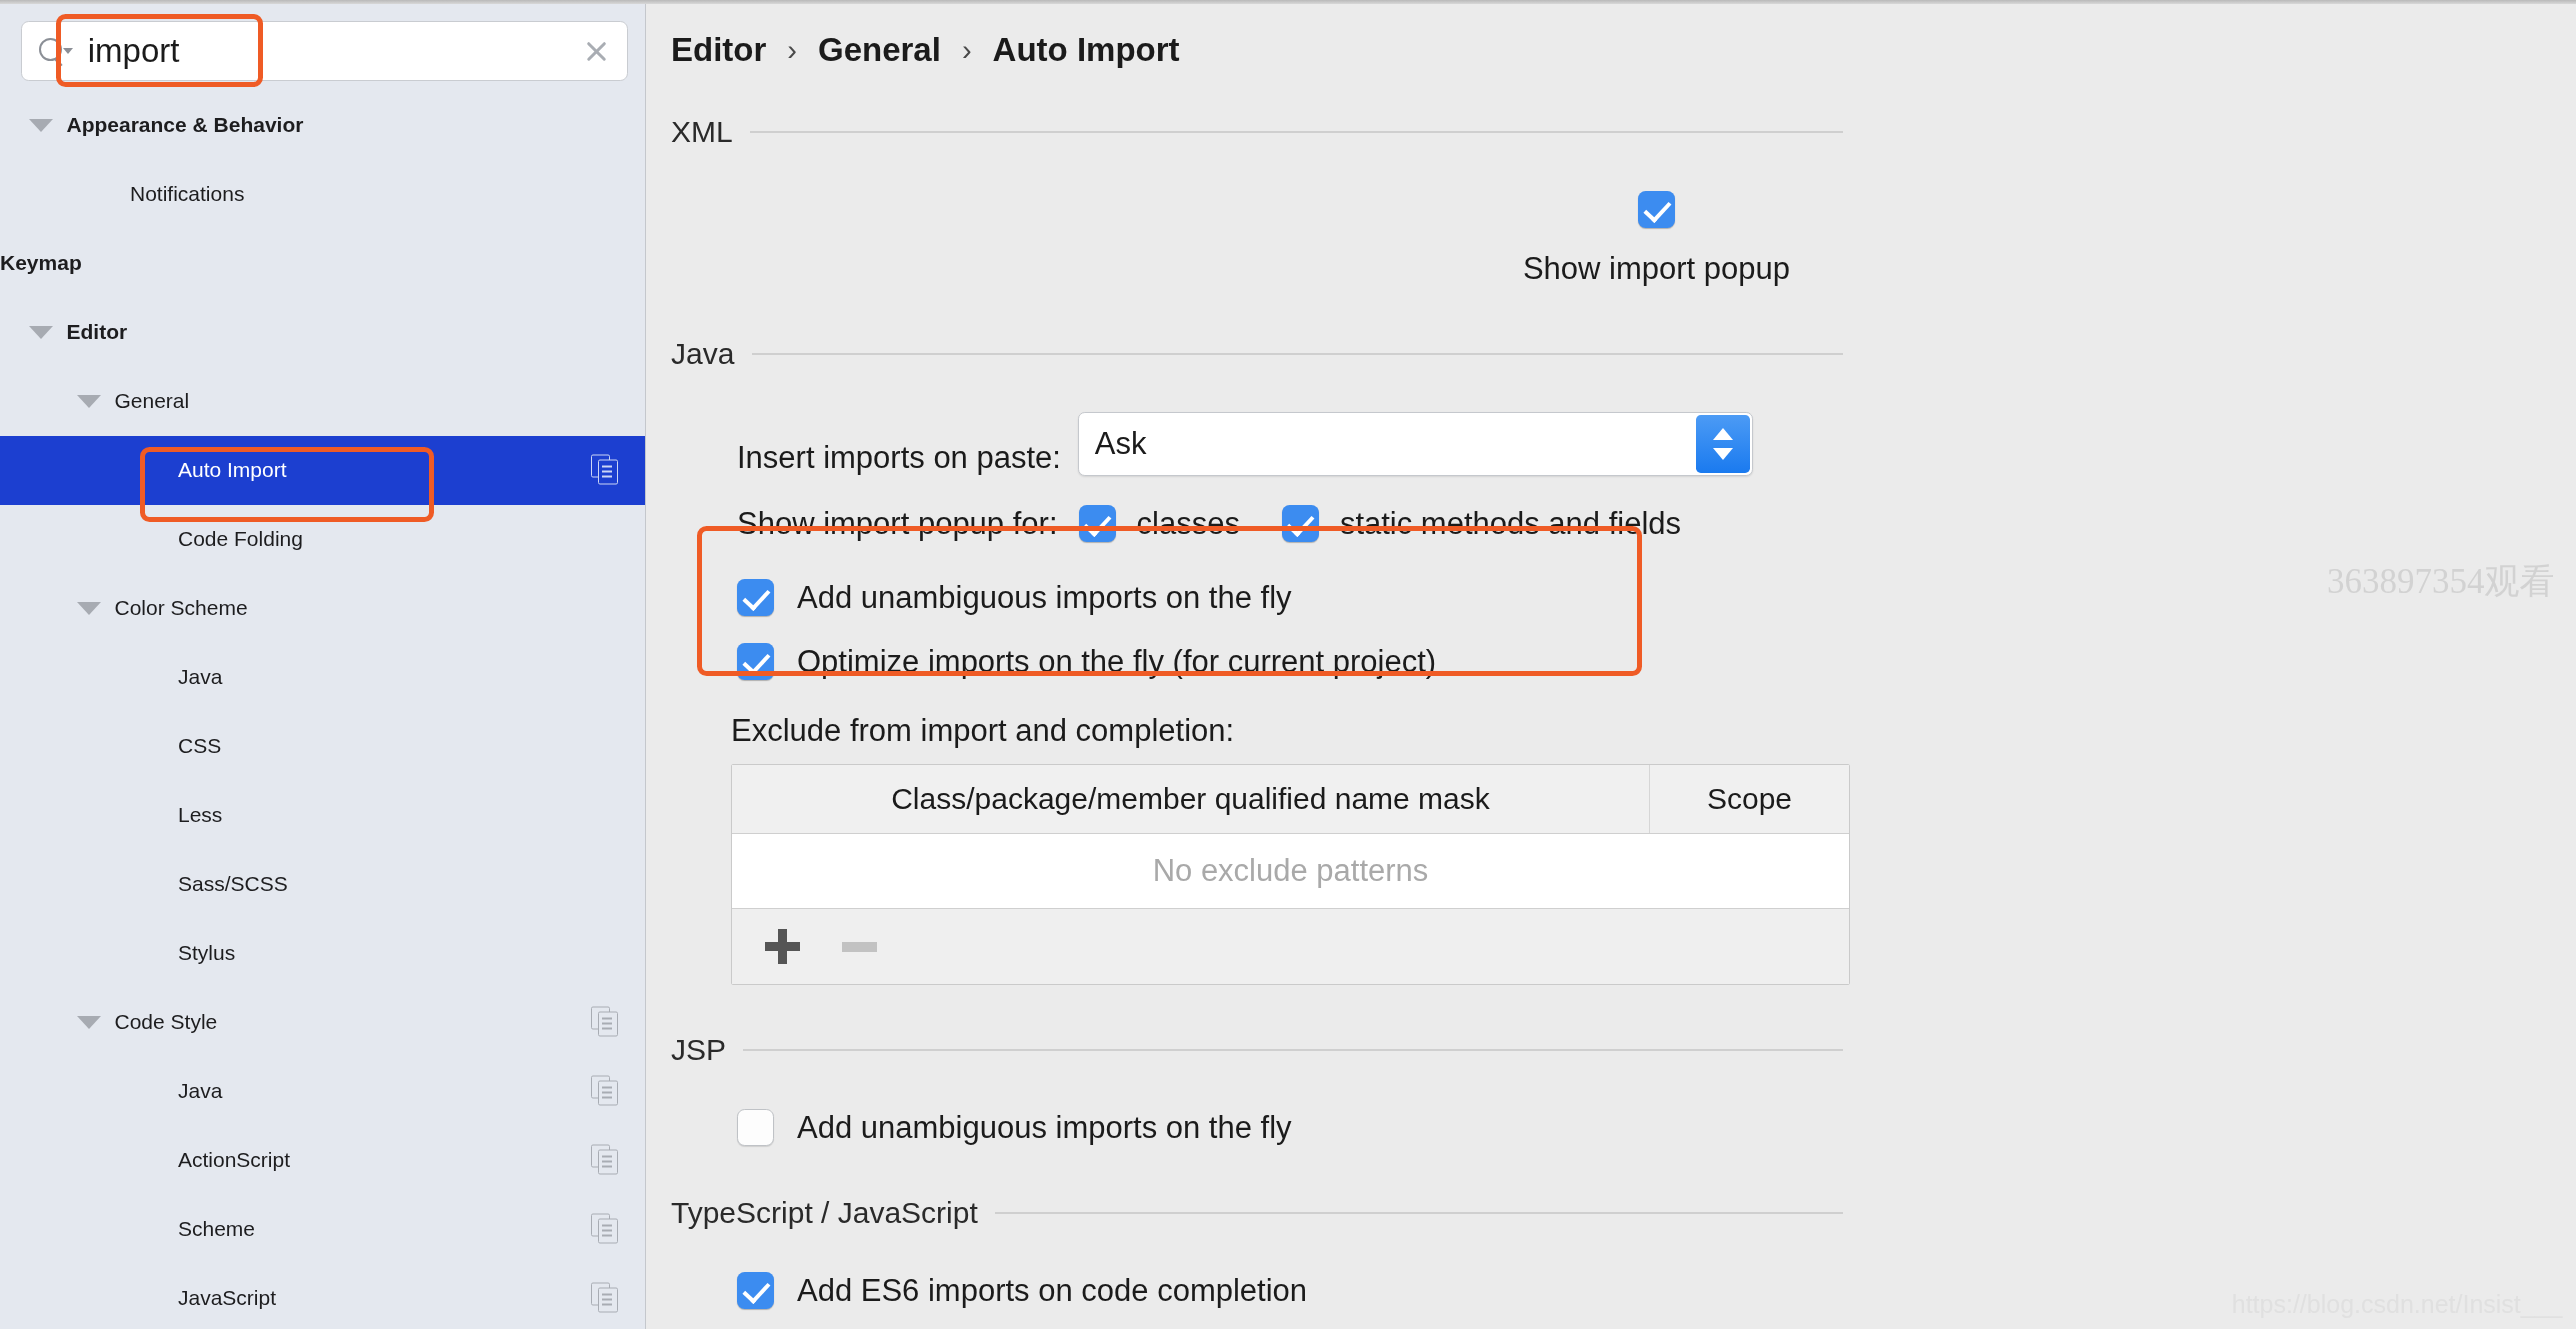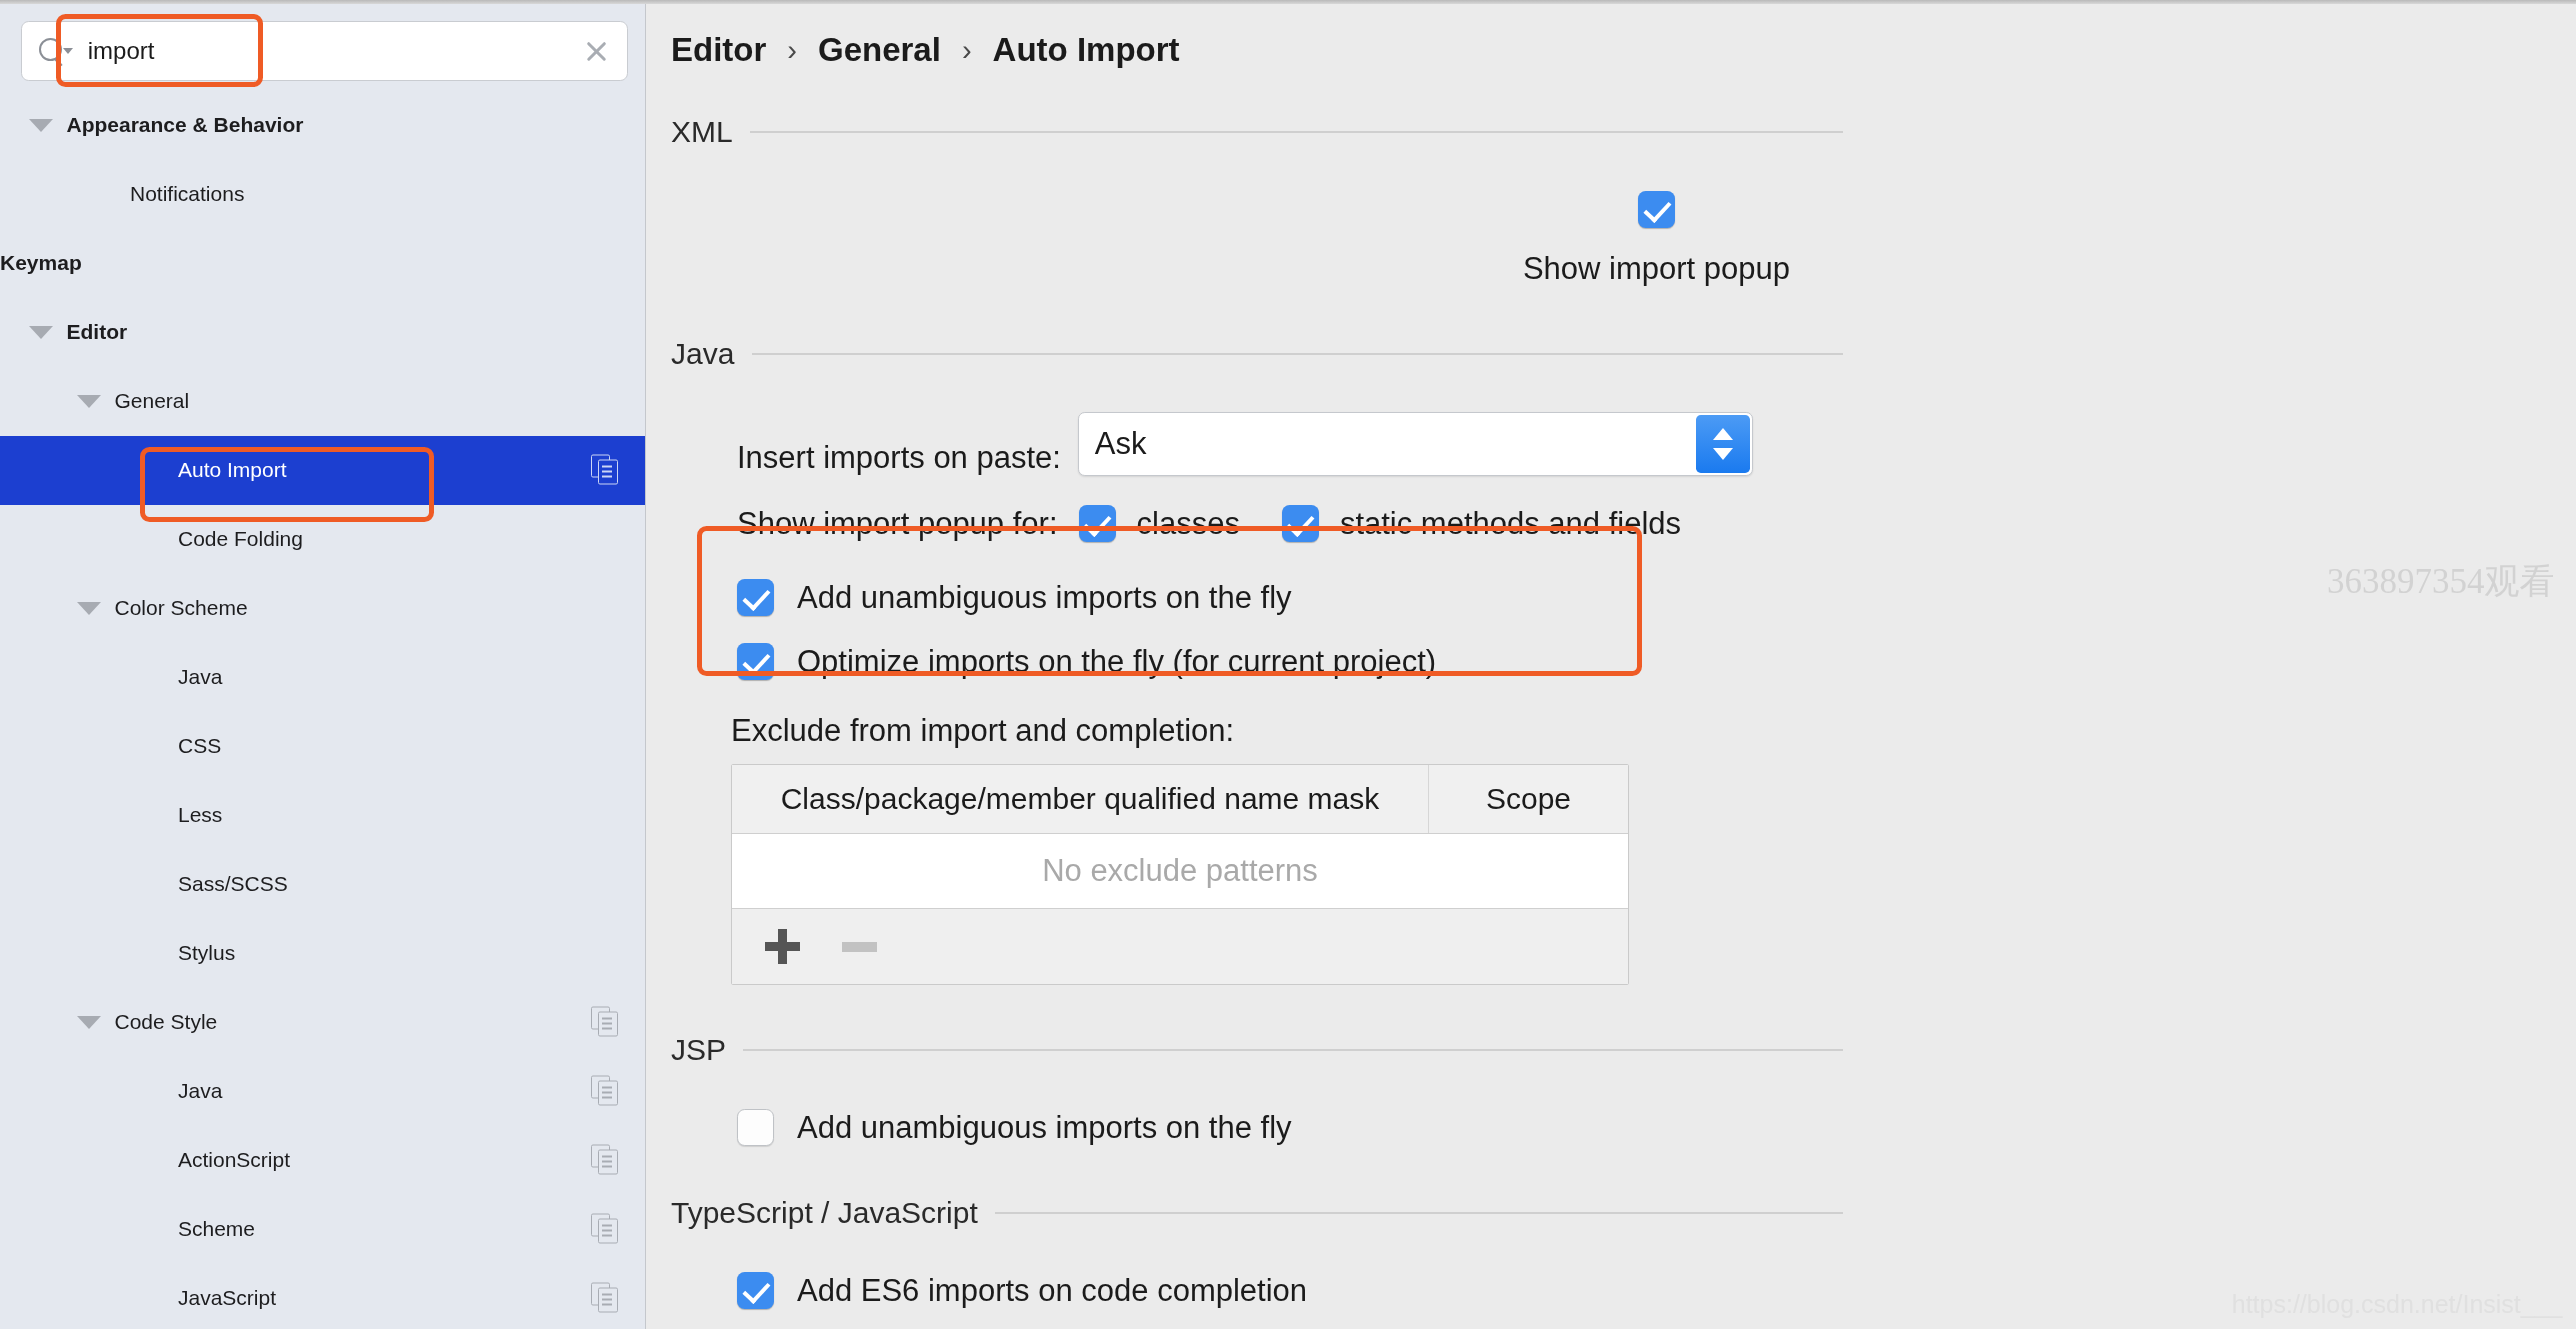--- a/index.html
+++ b/index.html
@@ -36,21 +36,21 @@
   .mag .circle { position:absolute; left:1.9px; top:2.9px; width:23px; height:23px;
                  border:2.9px solid #8b8f96; border-radius:50%; }
   .mag .handle { position:absolute; left:20px; top:23px; width:2.9px; height:8.7px;
                  background:#8b8f96; transform:rotate(-40deg); }
   .mag .tri { position:absolute; right:-2.9px; top:13.5px;
               border-left:5.8px solid transparent; border-right:5.8px solid transparent;
               border-top:6.8px solid #8b8f96; }
   .search-input {
     border:none; outline:none; background:transparent;
     font-family:"Liberation Sans", sans-serif;
-    font-size:24px; color:#1b1b1b; flex:1; margin-left:17.4px; padding:0;
+    font-size:33px; color:#1b1b1b; flex:1; margin-left:17.4px; padding:0;
   }
   .clear-x { width:33px; height:33px; position:relative; flex:0 0 auto; cursor:pointer; }
   .clear-x::before, .clear-x::after {
     content:""; position:absolute; left:3.9px; top:15.4px;
     width:25px; height:2.9px; background:#a9adb3; border-radius:1.9px;
   }
   .clear-x::before { transform:rotate(45deg); }
   .clear-x::after  { transform:rotate(-45deg); }
 
   .tree { margin-top:3.9px; }
@@ -127,21 +127,21 @@
 
   .inline-row { display:flex; align-items:center; gap:21px; margin-left:66px; }
 
   .hl-box {
     position:absolute; border:5.8px solid #ef5b25; border-radius:9.6px;
     pointer-events:none; z-index:25;
   }
 
   .excl-label { font-size:31px; color:#1b1b1b; margin-left:60px; }
   .table {
-    margin-left:60px; width:898px; border:1.9px solid #cacaca;
+    margin-left:60px; width:1119px; border:1.9px solid #cacaca;
     background:#fff; border-radius:1.9px; overflow:hidden;
   }
   .thead { display:flex; height:69px; background:#f0f0f0; border-bottom:1.9px solid #cfcfcf; }
   .th {
     display:flex; align-items:center; justify-content:center;
     font-size:30px; color:#1b1b1b;
   }
   .th.c1 { flex:1; border-right:1.9px solid #d6d6d6; }
   .th.c2 { width:199px; }
   .tbody { height:75px; display:flex; align-items:center; justify-content:center;

